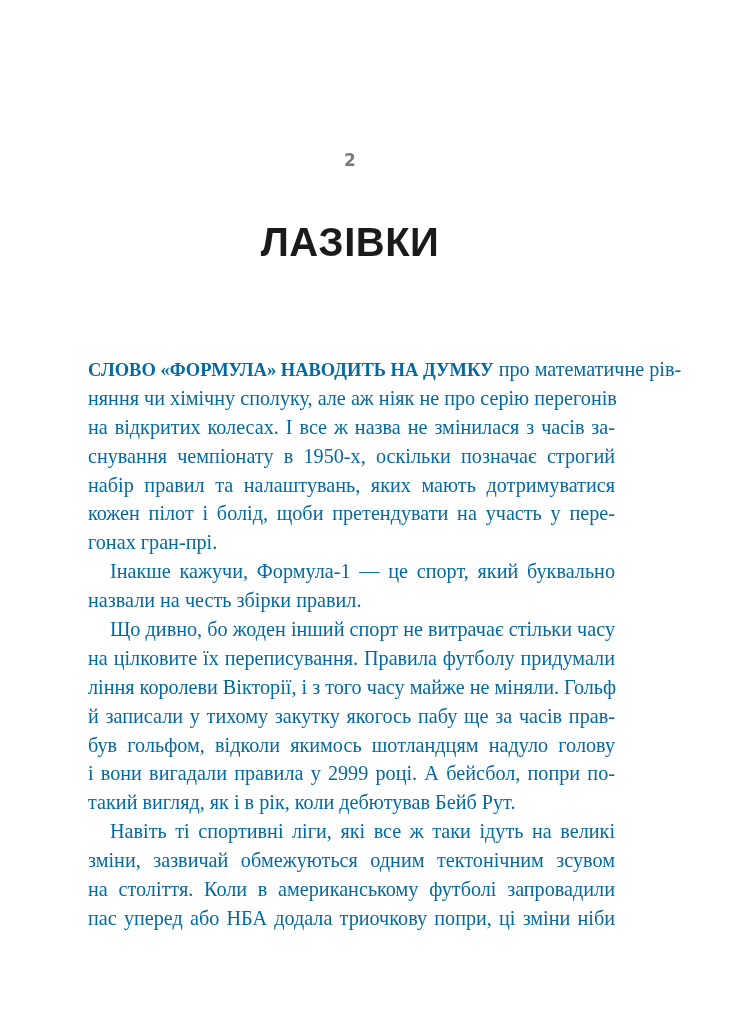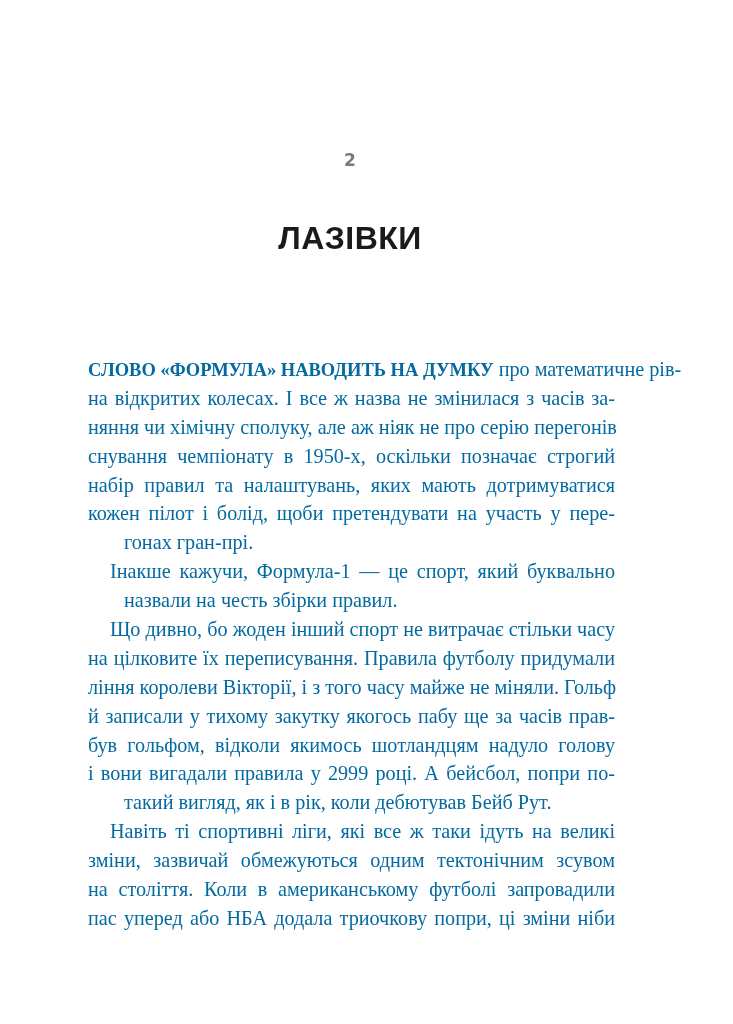--- a/index.html
+++ b/index.html
@@ -26,21 +26,21 @@
     color: #7a7a7a;
   }
   .chapter-title {
     position: absolute;
     top: 220px;
     left: 0;
     width: 700px;
     text-align: center;
     font-family: "Liberation Sans", sans-serif;
     font-weight: bold;
-    font-size: 32px;
+    font-size: 40px;
     letter-spacing: 0.5px;
     color: #1a1a1a;
   }
   .body-text {
     position: absolute;
     top: 355px;
     left: 88px;
     width: 527px;
     font-family: Liberation Serif, serif;
     font-size: 20.2px;
@@ -49,42 +49,41 @@
   }
   .line {
     display: block;
     white-space: nowrap;
     text-align: justify;
     text-align-last: justify;
     height: 28.9px;
   }
   .line.last {
     text-align-last: left;
-    margin-left: 36px;
   }
   .line.indent {
     padding-left: 22px;
   }
   .lead {
     font-weight: bold;
     font-size: 18.5px;
   }
 </style>
 </head>
 <body>
 
 <div class="chapter-number">2</div>
 <div class="chapter-title">ЛАЗІВКИ</div>
 
 <div class="body-text">
 
   <div>
     <span class="line"><span class="lead">СЛОВО «ФОРМУЛА» НАВОДИТЬ НА ДУМКУ</span><span> про математичне рів-</span></span>
+    <span class="line">няння чи хімічну сполуку, але аж ніяк не про серію перегонів</span>
     <span class="line">на відкритих колесах. І все ж назва не змінилася з часів за-</span>
-    <span class="line">няння чи хімічну сполуку, але аж ніяк не про серію перегонів</span>
     <span class="line">снування чемпіонату в 1950-х, оскільки позначає строгий</span>
     <span class="line">набір правил та налаштувань, яких мають дотримуватися</span>
     <span class="line">кожен пілот і болід, щоби претендувати на участь у пере-</span>
     <span class="line last">гонах гран-прі.</span>
   </div>
 
   <div>
     <span class="line indent">Інакше кажучи, Формула-1 — це спорт, який буквально</span>
     <span class="line last">назвали на честь збірки правил.</span>
   </div>

